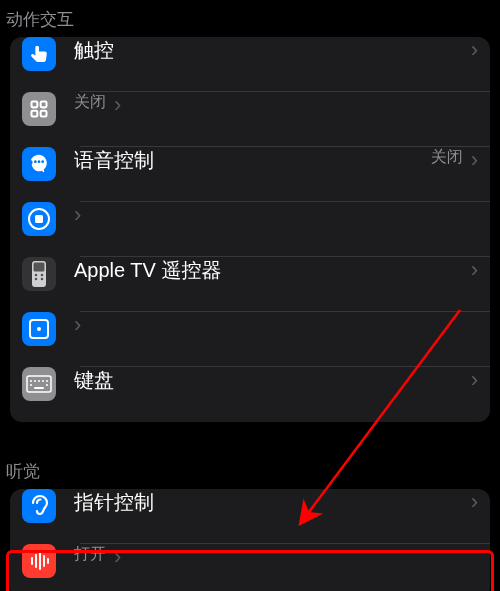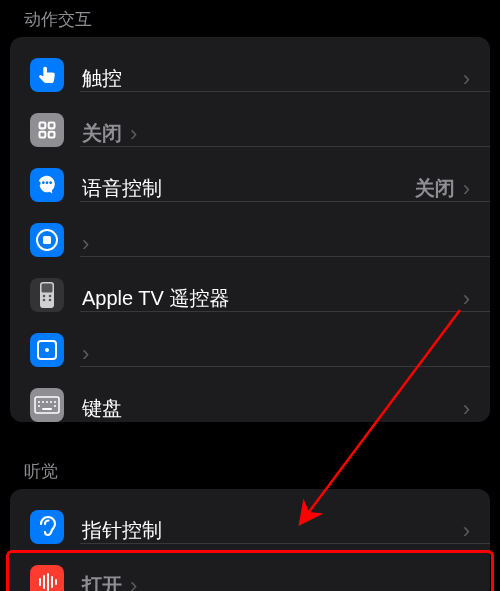--- a/index.html
+++ b/index.html
@@ -11,33 +11,33 @@
       background: #000;
       font-family: -apple-system, "Helvetica Neue", sans-serif;
       width: 500px;
       height: 591px;
       overflow: hidden;
       position: relative;
     }
     .section-header {
       color: #8e8e93;
       font-size: 17px;
-      padding: 8px 24px 6px;
+      padding: 8px 6px 6px;
     }
     .group {
       background: #1c1c1e;
       border-radius: 12px;
       margin: 0 10px 30px;
       overflow: hidden;
     }
     .row {
       display: flex;
-      align-items: flex-end;
+      align-items: flex-start;
       min-height: 55px;
-      padding: 0 20px;
+      padding: 0 12px;
       position: relative;
       cursor: pointer;
     }
     .row:not(:last-child)::after {
       content: "";
       position: absolute;
       left: 70px;
       right: 0;
       bottom: 0;
       height: 1px;
@@ -57,23 +57,22 @@
     .icon-gray { background: #8e8e93; }
     .icon-dark { background: #333336; }
     .icon-red { background: #ff3b30; }
     .label {
       color: #fff;
       font-size: 20px;
       flex: 1;
     }
     .value {
       color: #8e8e93;
-      font-size: 20px;
+      font-size: 16px;
       margin-right: 8px;
-      font-weight: bold;
     }
     .chevron {
       color: #5a5a5e;
       font-size: 22px;
       font-weight: 300;
     }
     .highlight-box {
       position: absolute;
       border: 3px solid #ff0000;
       border-radius: 6px;

